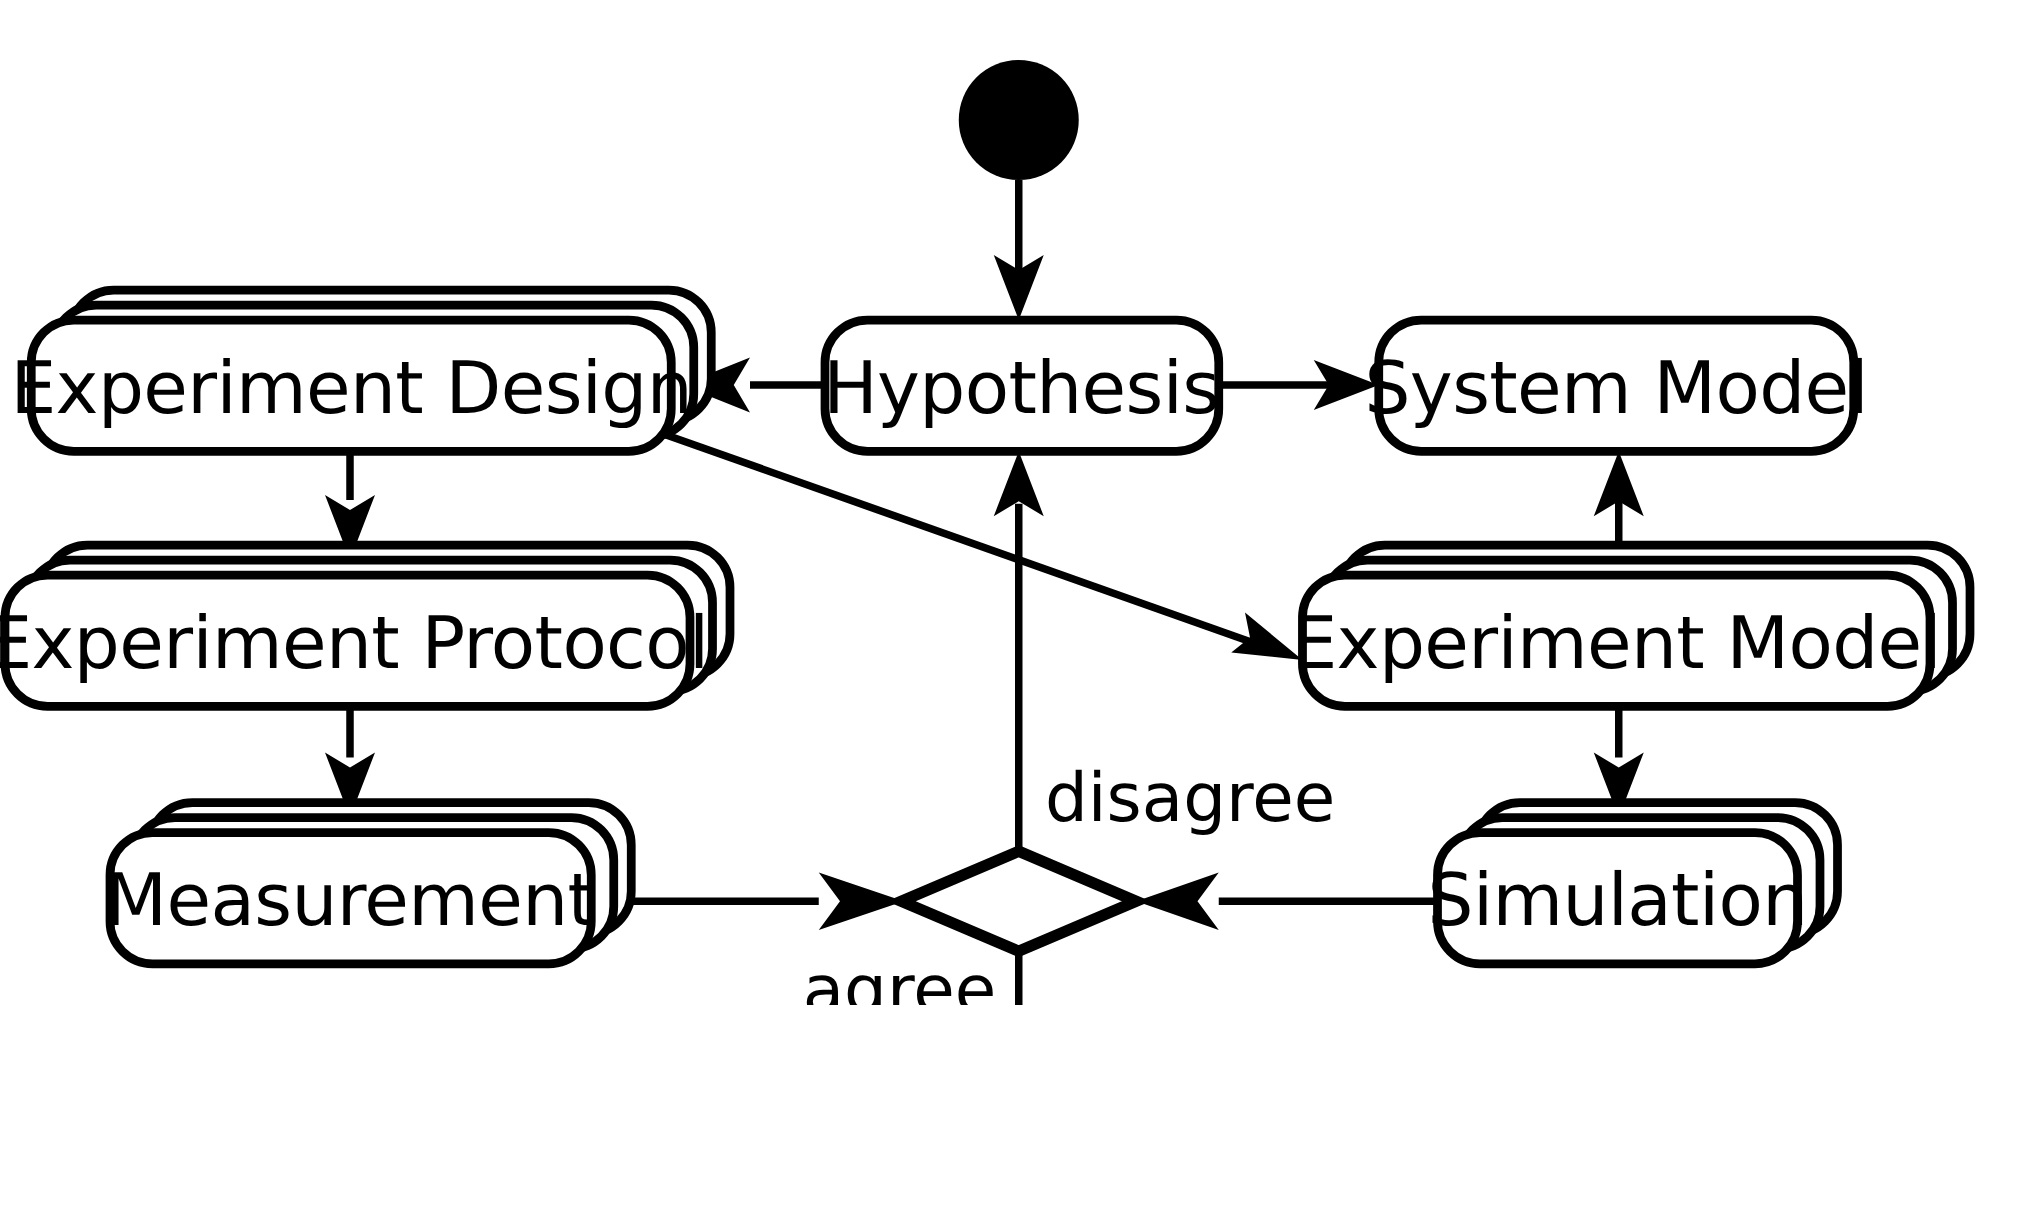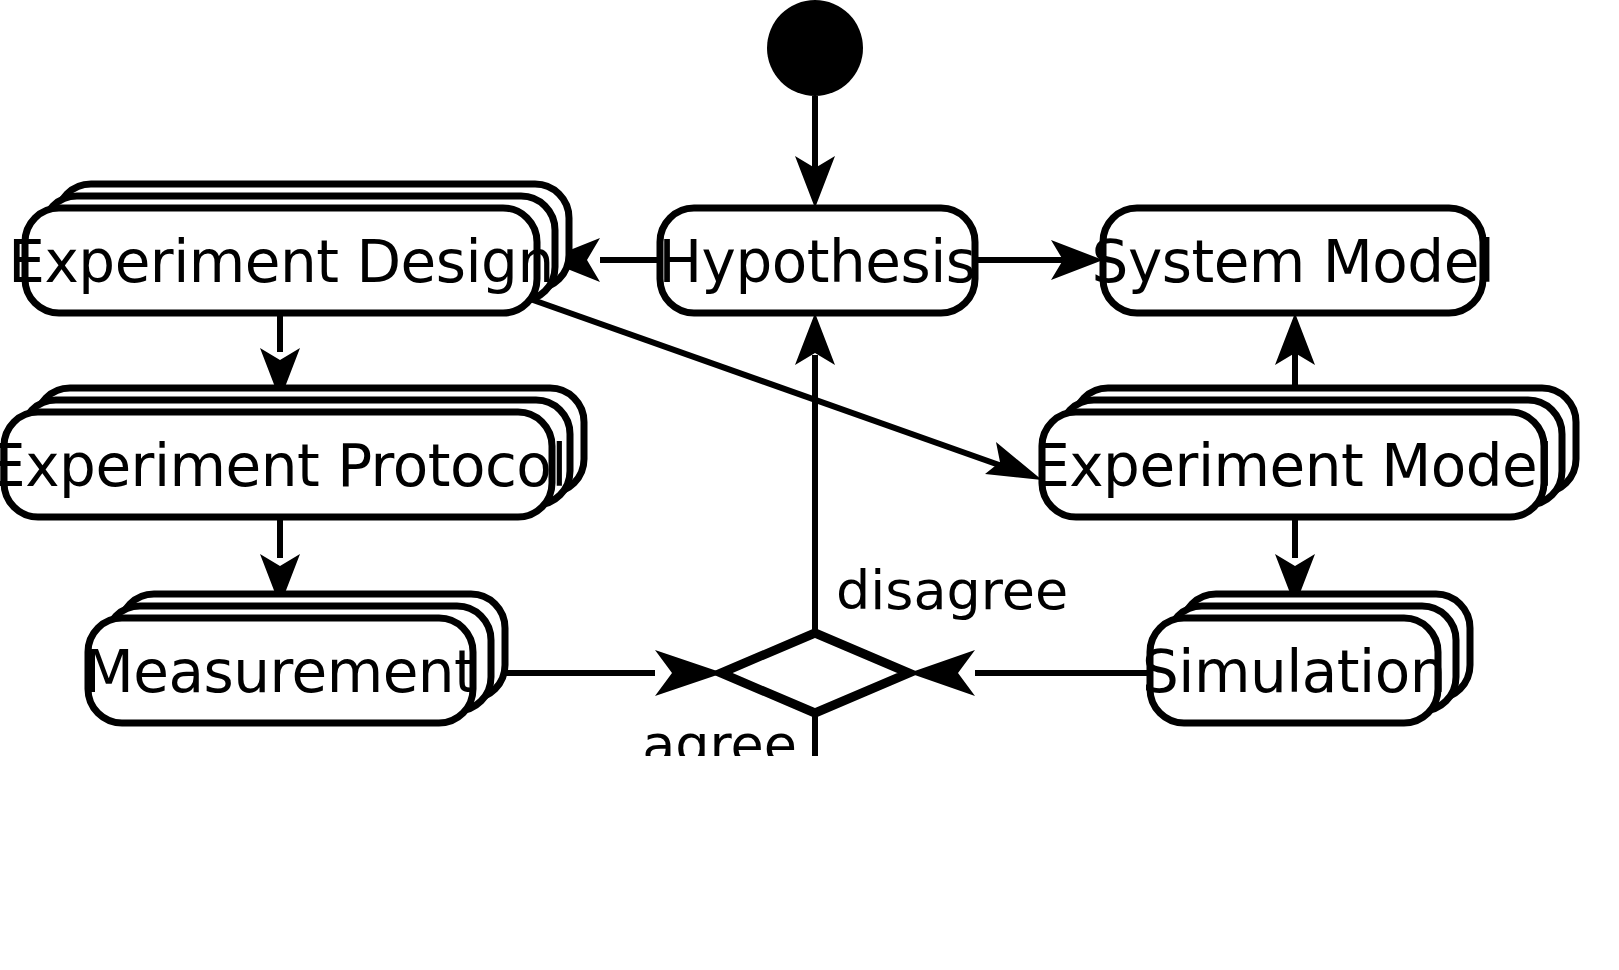--- a/index.html
+++ b/index.html
@@ -7,20 +7,21 @@
     padding: 0;
     background: #ffffff;
   }
   #diagram-root {
     position: relative;
     width: 1619px;
     height: 756px;
     background: #ffffff;
     font-family: "DejaVu Sans", sans-serif;
     overflow: hidden;
+    margin-top: 48px;
   }
   svg#uml-canvas {
     display: block;
     width: 1619px;
     height: 970px;
   }
   .node-shape {
     fill: #ffffff;
     stroke: #000000;
     stroke-width: 7;

